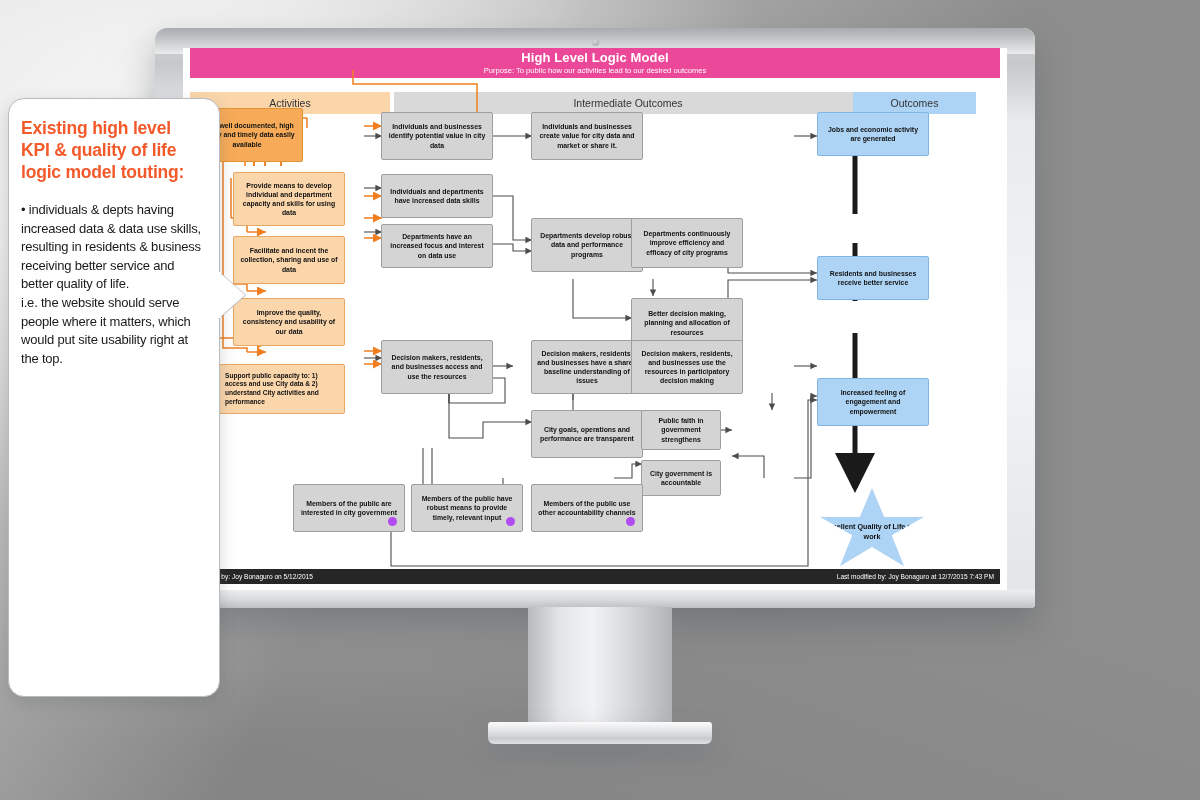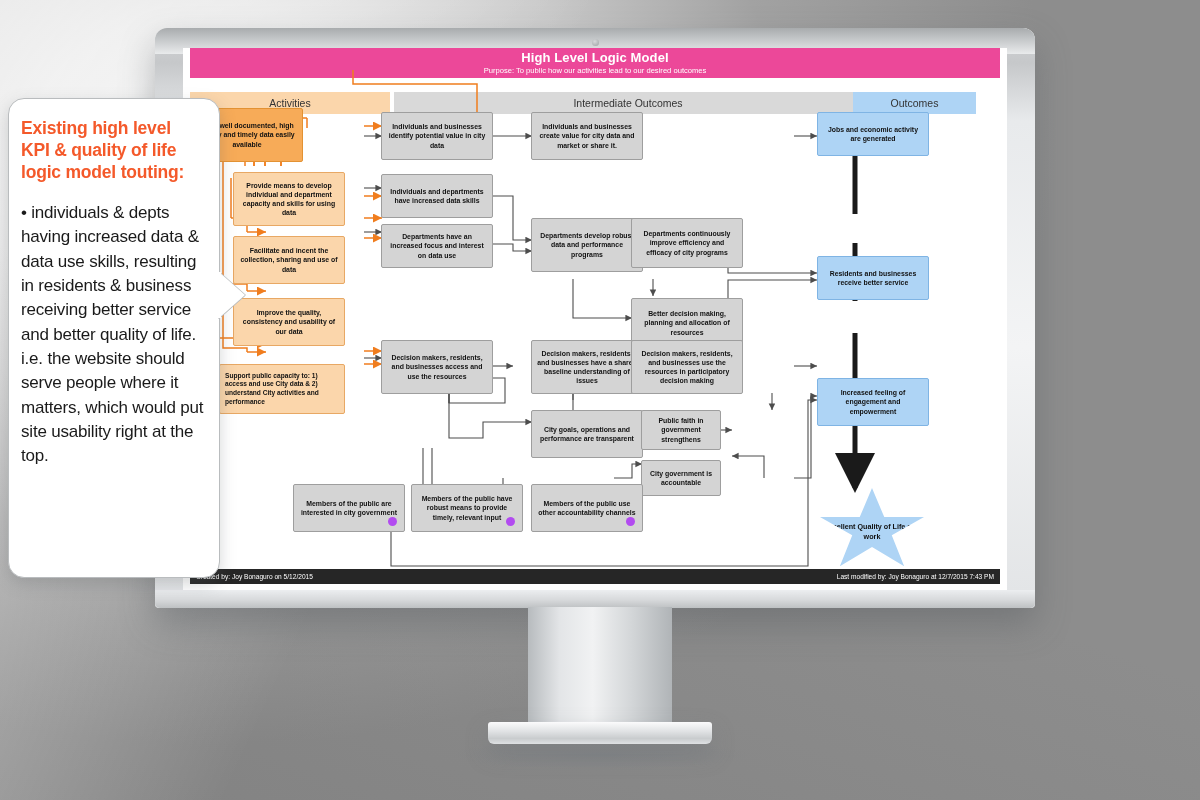--- a/index.html
+++ b/index.html
@@ -130,21 +130,21 @@
     background:#262626; color:#fff; font-size:6.6px;
   }
   .footer-bar .l{ position:absolute; left:6px; top:3.5px; }
   .footer-bar .r{ position:absolute; right:6px; top:3.5px; }
 
   svg.wires{ position:absolute; inset:0; width:100%; height:100%; pointer-events:none; }
 
   
   #callout{
     position:absolute; left:8px; top:98px;
-    width:212px; height:480px;
+    width:212px; height:599px;
     background:#fff;
     border:1.6px solid #b9bcbe;
     border-radius:16px;
     box-shadow: 0 6px 16px rgba(90,95,100,.25);
     padding:18px 12px 10px 12px;
   }
   #callout-tail{
     position:absolute; left:219px; top:272px;
     width:0;height:0;
     border-top:23px solid transparent;
@@ -153,21 +153,21 @@
     filter: drop-shadow(1.4px 0 0 #b9bcbe) drop-shadow(-1px 1.4px 0 #b9bcbe);
   }
   #callout-tail-mask{
     position:absolute; left:215px; top:272px; width:6px; height:46px; background:#fff;
   }
   #callout h1{
     color:#f4592a; font-size:17.5px; font-weight:bold; line-height:1.26;
     letter-spacing:-.2px; white-space:pre-line;
   }
   #callout .body{
-    margin-top:18px; color:#1a1a1a; font-size:17px; line-height:1.43;
+    margin-top:18px; color:#1a1a1a; font-size:13px; line-height:1.43;
     letter-spacing:-.2px; white-space:pre-line; font-weight:normal;
   }
 </style>
 </head>
 <body>
 
 <div id="bg"></div>
 
 <div id="monitor">
   <div id="bezel">

